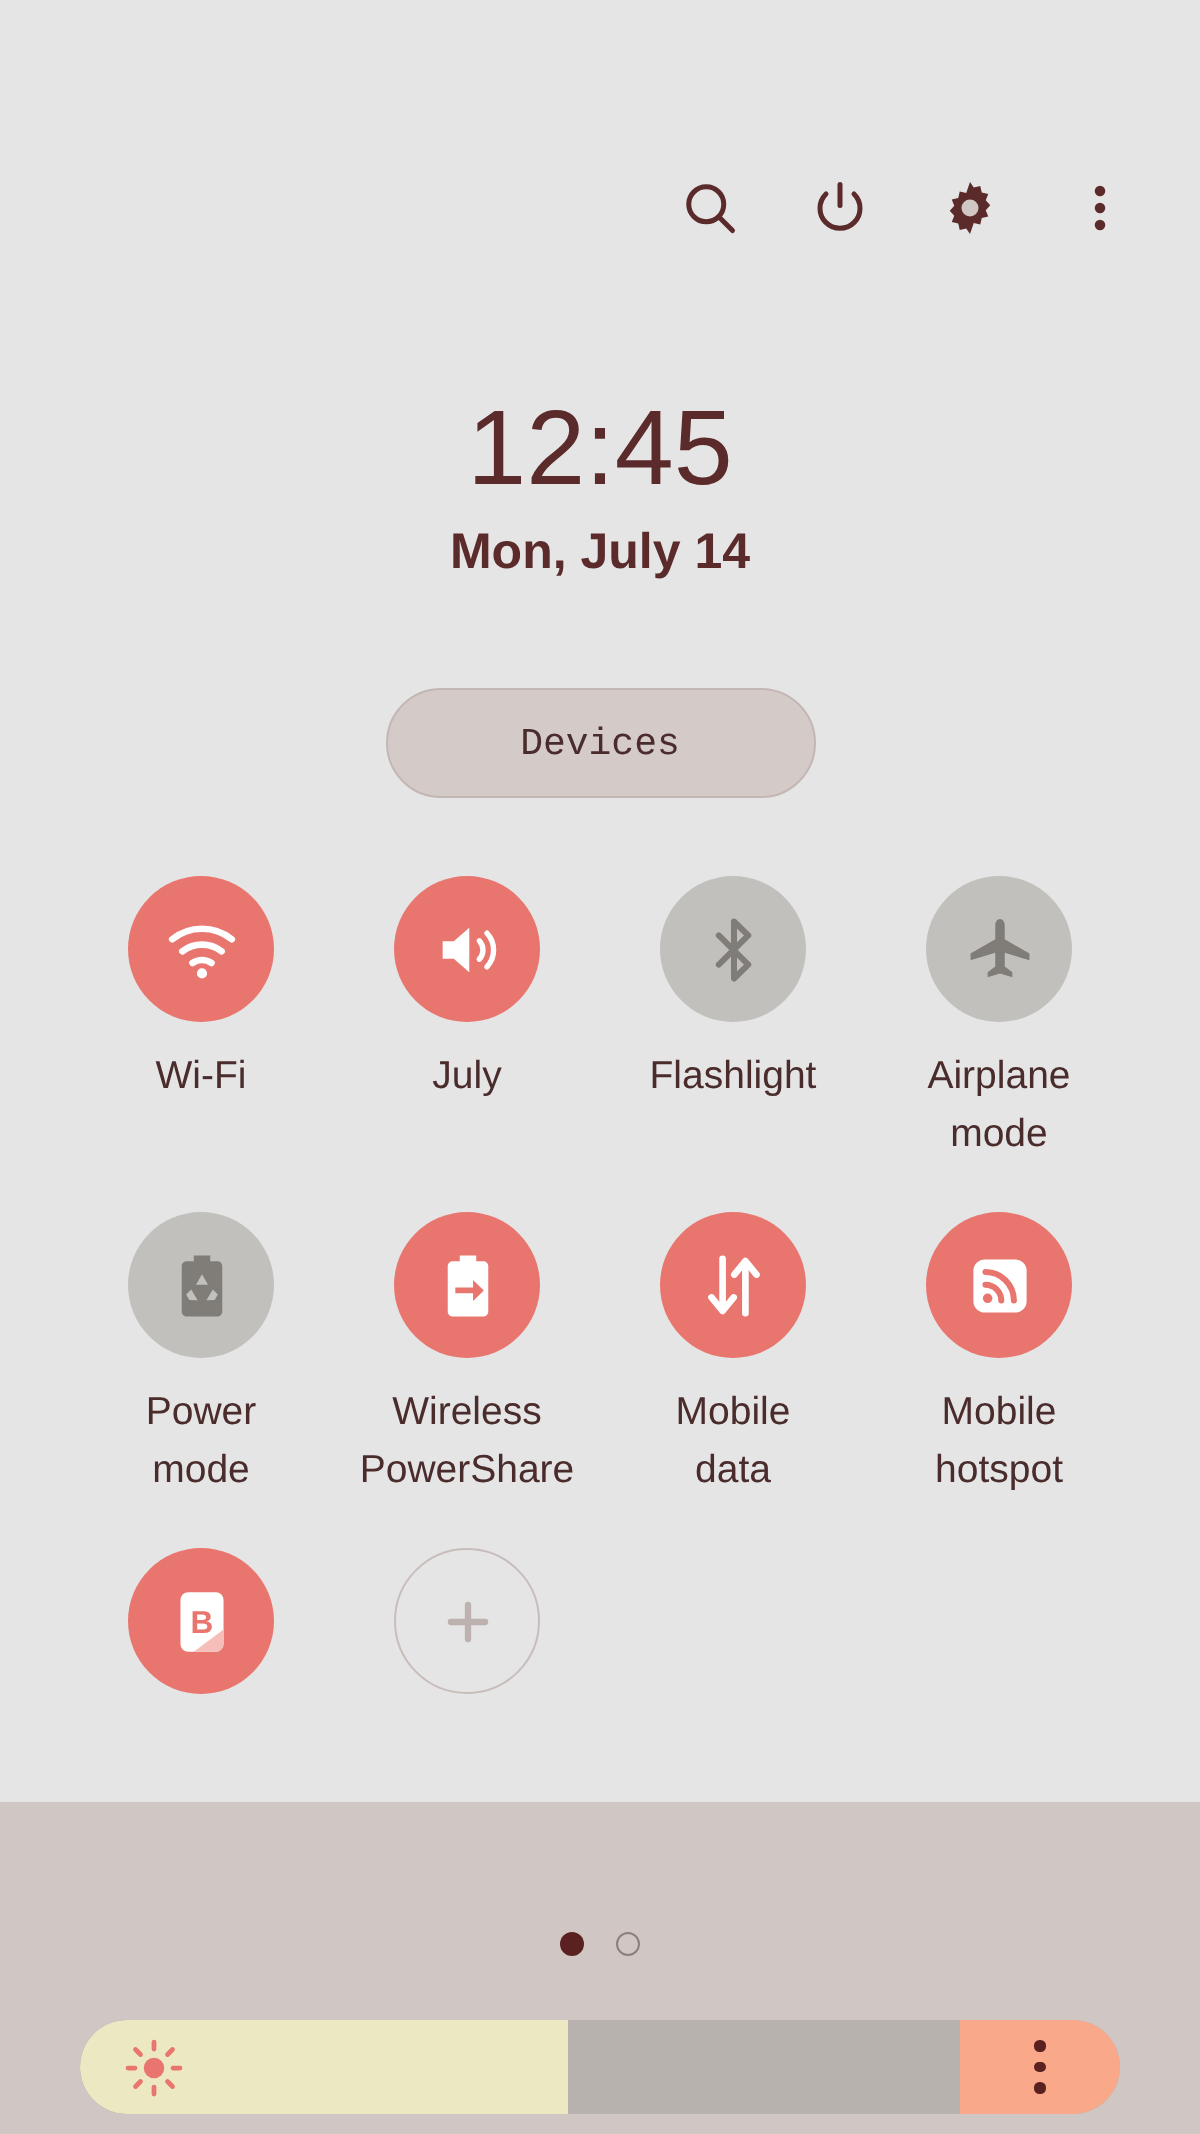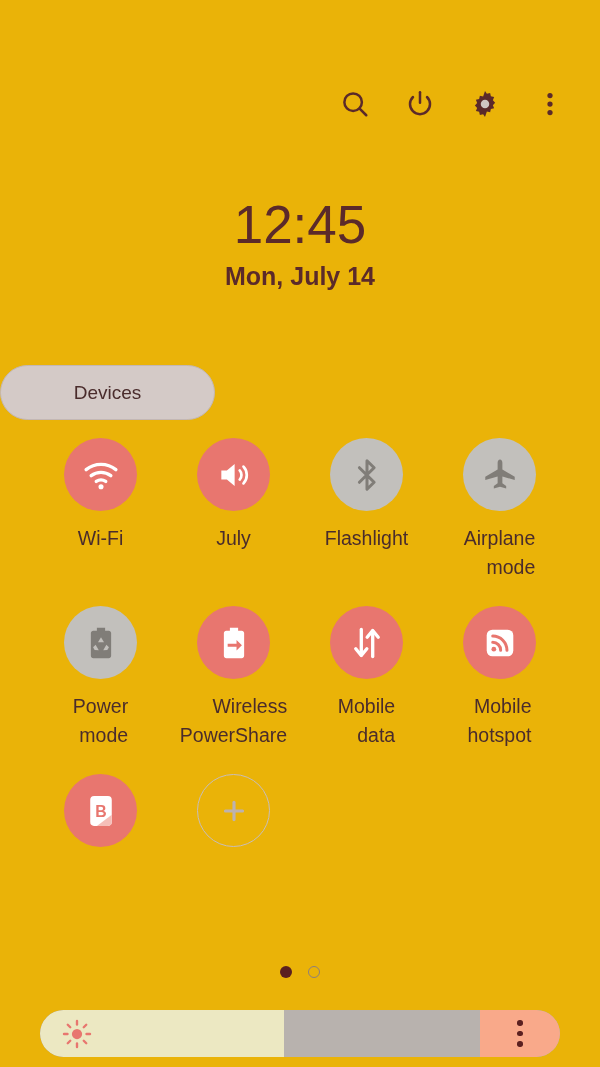--- a/index.html
+++ b/index.html
@@ -4,22 +4,22 @@
 <style>
   * { box-sizing: border-box; margin: 0; padding: 0; }
   html, body {
     width: 600px; height: 1067px;
     background: #d0c6c3;
     font-family: "Liberation Sans", sans-serif;
     overflow: hidden;
   }
   #panel {
     position: relative;
-    width: 600px; height: 1067px;
-    background: #eab308;
+    width: 600px; height: 901px;
+    background: #e5e5e5;
   }
 
   
   .header {
     position: absolute; top: 88px; right: 34px;
     display: flex; align-items: center; gap: 33px;
   }
   .hicon {
     width: 32px; height: 32px;
     display: flex; align-items: center; justify-content: center;
@@ -36,22 +36,22 @@
     font-size: 53px; font-weight: 300; color: #5b2a2a;
     letter-spacing: 0px; line-height: 58px;
   }
   .date {
     font-size: 25px; font-weight: 700; color: #5b2a2a;
     line-height: 32px; margin-top: 6px;
   }
 
   
   .pills {
-    position: absolute; top: 365px; left: 0; width: 600px;
-    display: flex; justify-content: space-between; gap: 52px;
+    position: absolute; top: 344px; left: 0; width: 600px;
+    display: flex; justify-content: center; gap: 52px; font-family: Liberation Mono, monospace;
   }
   .pill {
     width: 215px; height: 55px; border-radius: 28px;
     border: 1px solid #c3b7b4;
     background: #d4cac7;
     display: flex; align-items: center; justify-content: center;
     font-size: 19px; color: #4a2c2c;
     cursor: pointer;
   }
 
@@ -75,21 +75,21 @@
   }
   .circle.on  { background: #e8766f; }
   .circle.off { background: #c2c0bc; }
   .circle.add {
     background: transparent;
     border: 1.5px solid #c7bdba;
   }
   .tlabel {
     margin-top: 13px;
     font-size: 19.5px; line-height: 29px;
-    color: #4a2c2c; text-align: right;
+    color: #4a2c2c; text-align: center;
     max-width: 128px;
   }
 
   
   .dots {
     position: absolute; top: 966px; left: 0; width: 600px;
     display: flex; justify-content: center; align-items: center; gap: 16px;
   }
   .dot { width: 12px; height: 12px; border-radius: 50%; }
   .dot.active   { background: #5b2020; }

